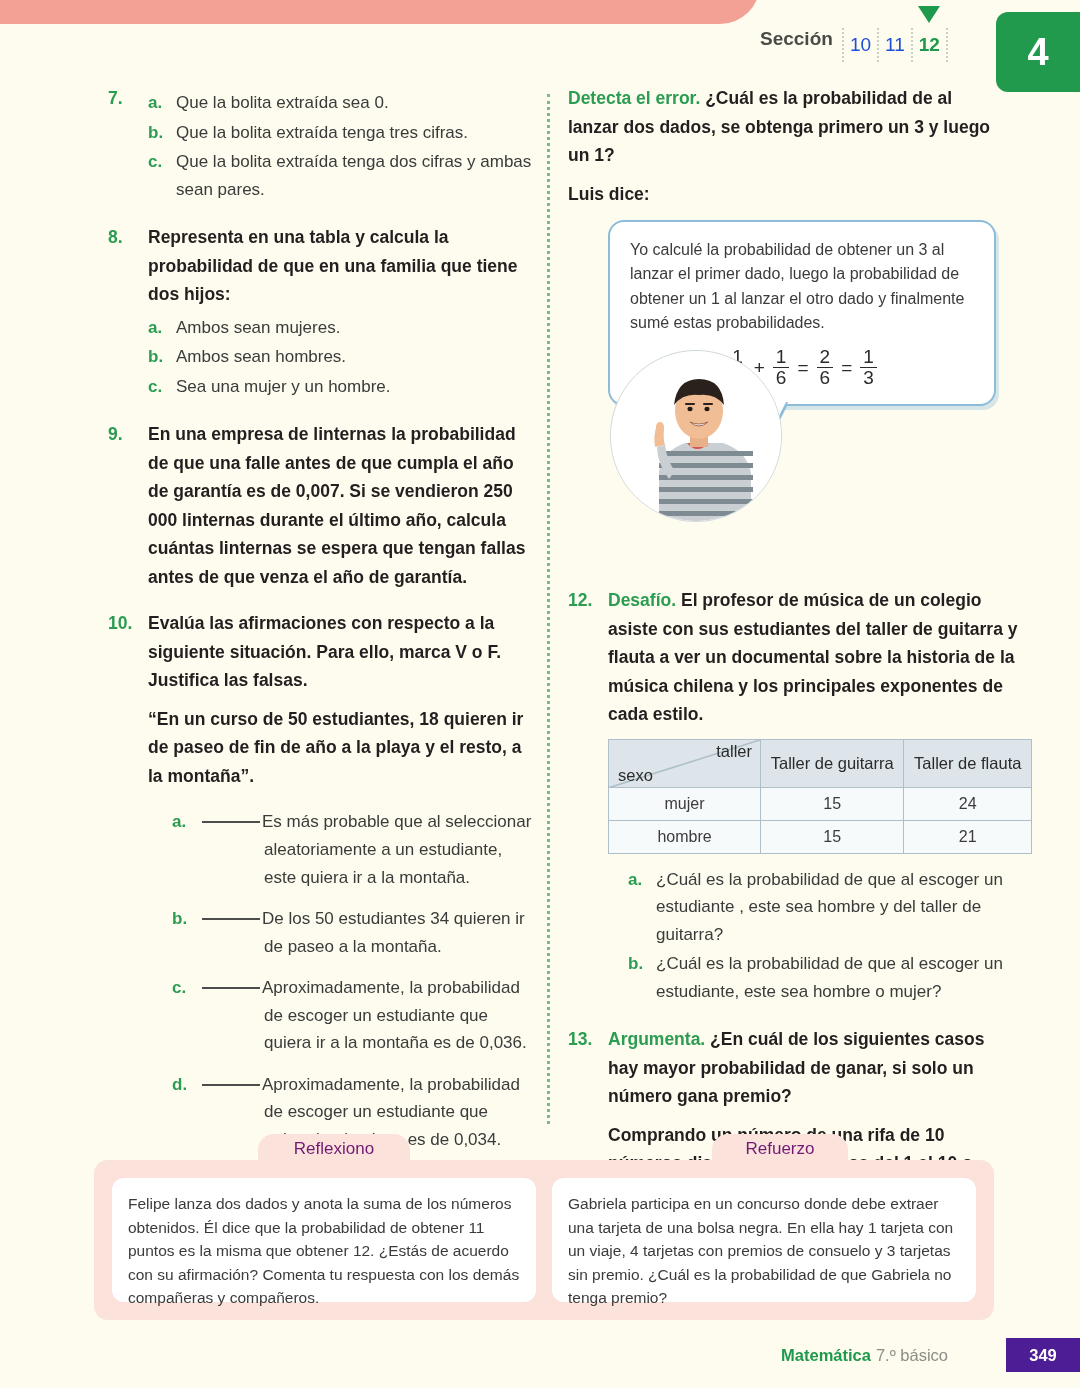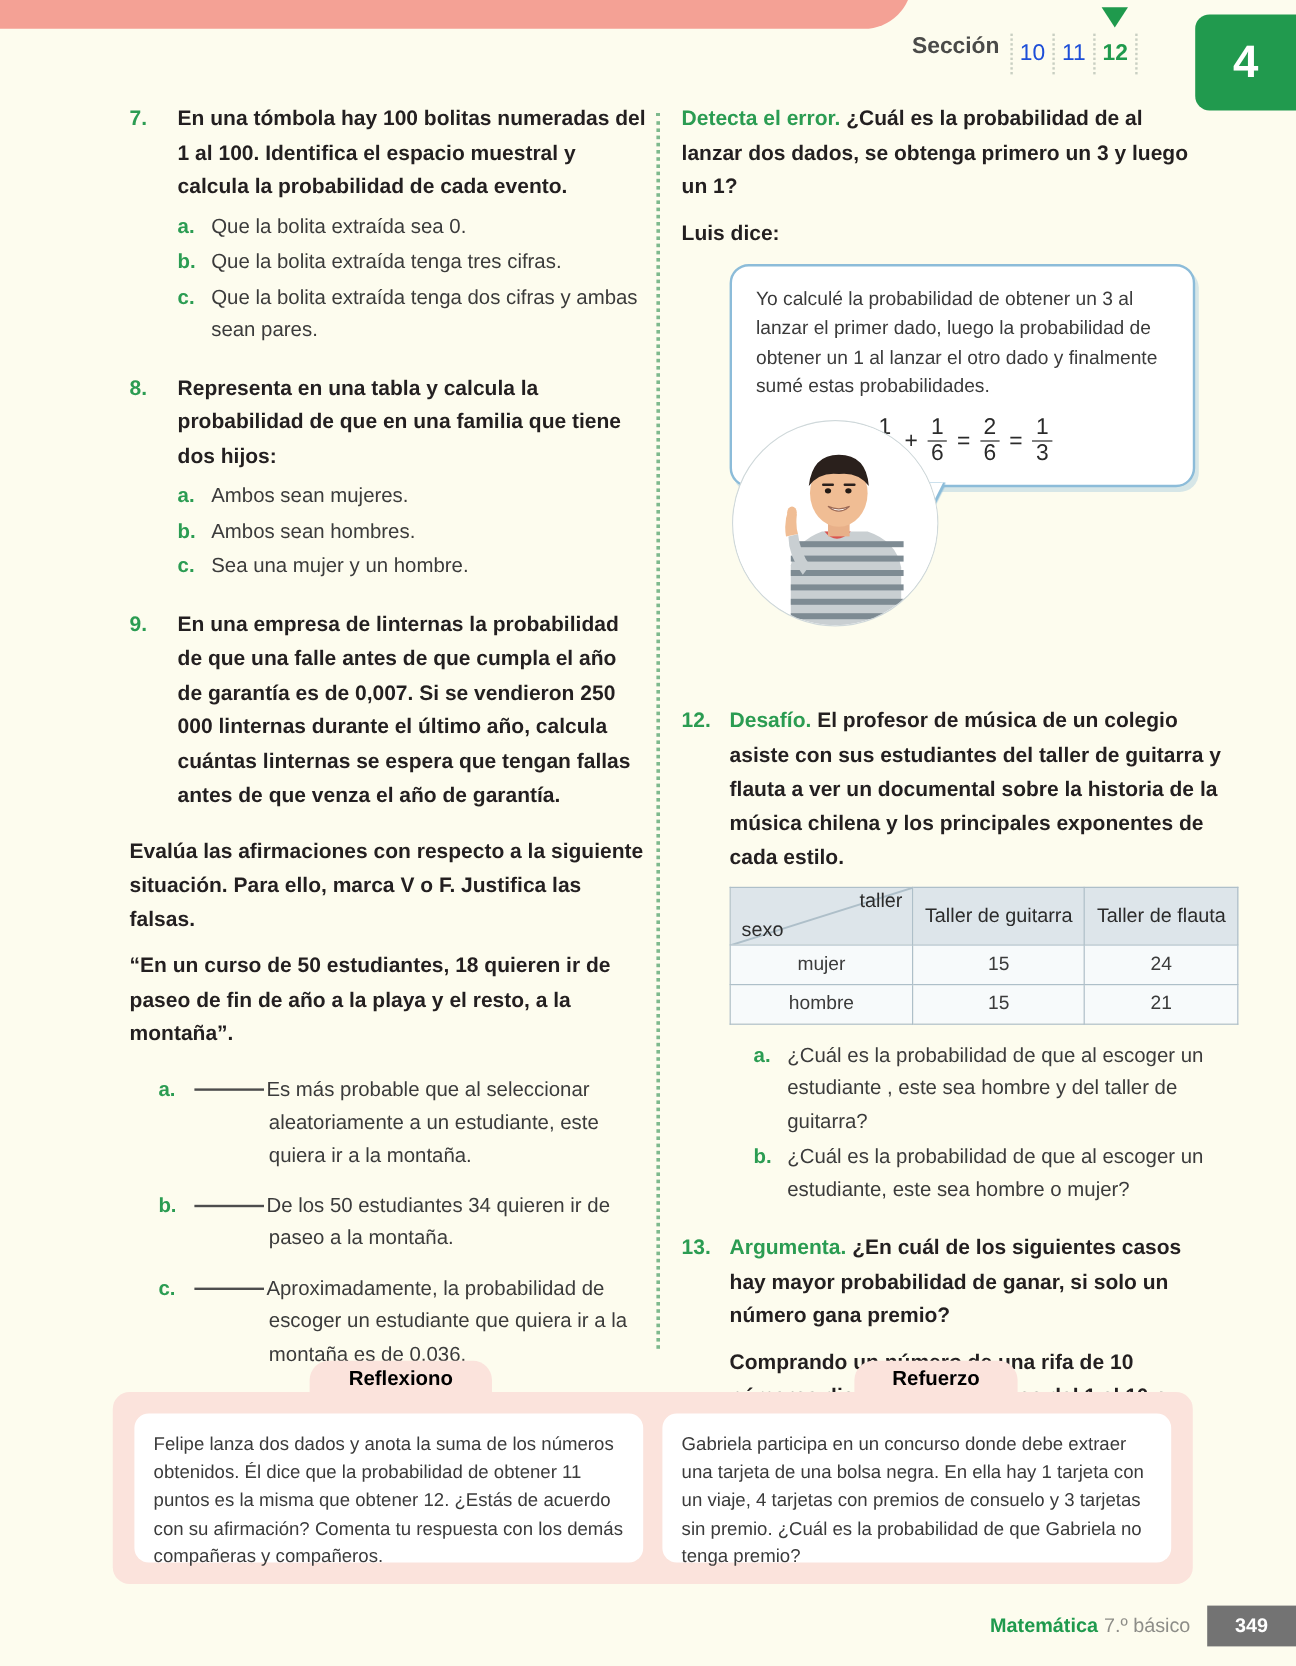--- a/index.html
+++ b/index.html
@@ -333,22 +333,22 @@
     position: absolute;
     top: 1134px;
     height: 30px;
     background: #fbe3dc;
     border-top-left-radius: 16px;
     border-top-right-radius: 16px;
     display: flex;
     align-items: center;
     justify-content: center;
     font-size: 17px;
-    font-weight: bold;
-    color: #000000;
+    font-weight: normal;
+    color: #701a75;
   }
   .tab-reflexiono { left: 258px; width: 152px; }
   .tab-refuerzo   { left: 712px; width: 136px; }
 
   
   .footer {
     position: absolute;
     bottom: 16px;
     right: 0;
     display: flex;
@@ -358,27 +358,28 @@
   .footer-text {
     display: flex;
     align-items: center;
     font-size: 16.5px;
     color: #8d8d88;
     padding-right: 14px;
   }
   .footer-text b { color: #1f9a4d; margin-right: 5px; }
   .footer-page {
     width: 74px;
-    background: #737373;
+    background: #4c1d95;
     color: #ffffff;
     font-size: 16.5px;
     font-weight: bold;
     display: flex;
     align-items: center;
     justify-content: center;
+    margin-left: 44px;
   }
 </style>
 </head>
 <body>
 
 <div class="top-band"></div>
 
 <div class="unit-tab">4</div>
 
 <div class="section-head">
@@ -395,21 +396,20 @@
 
 <div class="columns">
 
   <div class="vdivider"></div>
 
   <div class="col col-left">
 
     <div class="ex">
       <div class="ex-num">7.</div>
       <div class="ex-body">
-        <div class="stem">En una tómbola hay 100 bolitas numeradas del 1 al 100. Identifica el espacio muestral y calcula la probabilidad de cada evento.</div>
         <div class="items">
           <div class="item">
             <span class="item-letter">a.</span>
             <span class="item-text">Que la bolita extraída sea 0.</span>
           </div>
           <div class="item">
             <span class="item-letter">b.</span>
             <span class="item-text">Que la bolita extraída tenga tres cifras.</span>
           </div>
           <div class="item">
@@ -442,20 +442,21 @@
     </div>
 
     <div class="ex">
       <div class="ex-num">9.</div>
       <div class="ex-body">
         <div class="stem">En una empresa de linternas la probabilidad de que una falle antes de que cumpla el año de garantía es de 0,007. Si se vendieron 250 000 linternas durante el último año, calcula cuántas linternas se espera que tengan fallas antes de que venza el año de garantía.</div>
       </div>
     </div>
 
     <div class="ex">
+      <div class="ex-num">10.</div>
       <div class="ex-body">
         <div class="stem">Evalúa las afirmaciones con respecto a la siguiente situación. Para ello, marca V o F. Justifica las falsas.</div>
         <div class="stem" style="margin-top:10px">“En un curso de 50 estudiantes, 18 quieren ir de paseo de fin de año a la playa y el resto, a la montaña”.</div>
 
         <div class="items blanks">
           <div class="item">
             <span class="item-letter">a.</span>
             <span class="blank-body"><span class="blank-line"></span><span>Es más probable que al seleccionar aleatoriamente a un estudiante, este quiera ir a la montaña.</span></span>
           </div>
           <div class="item">

